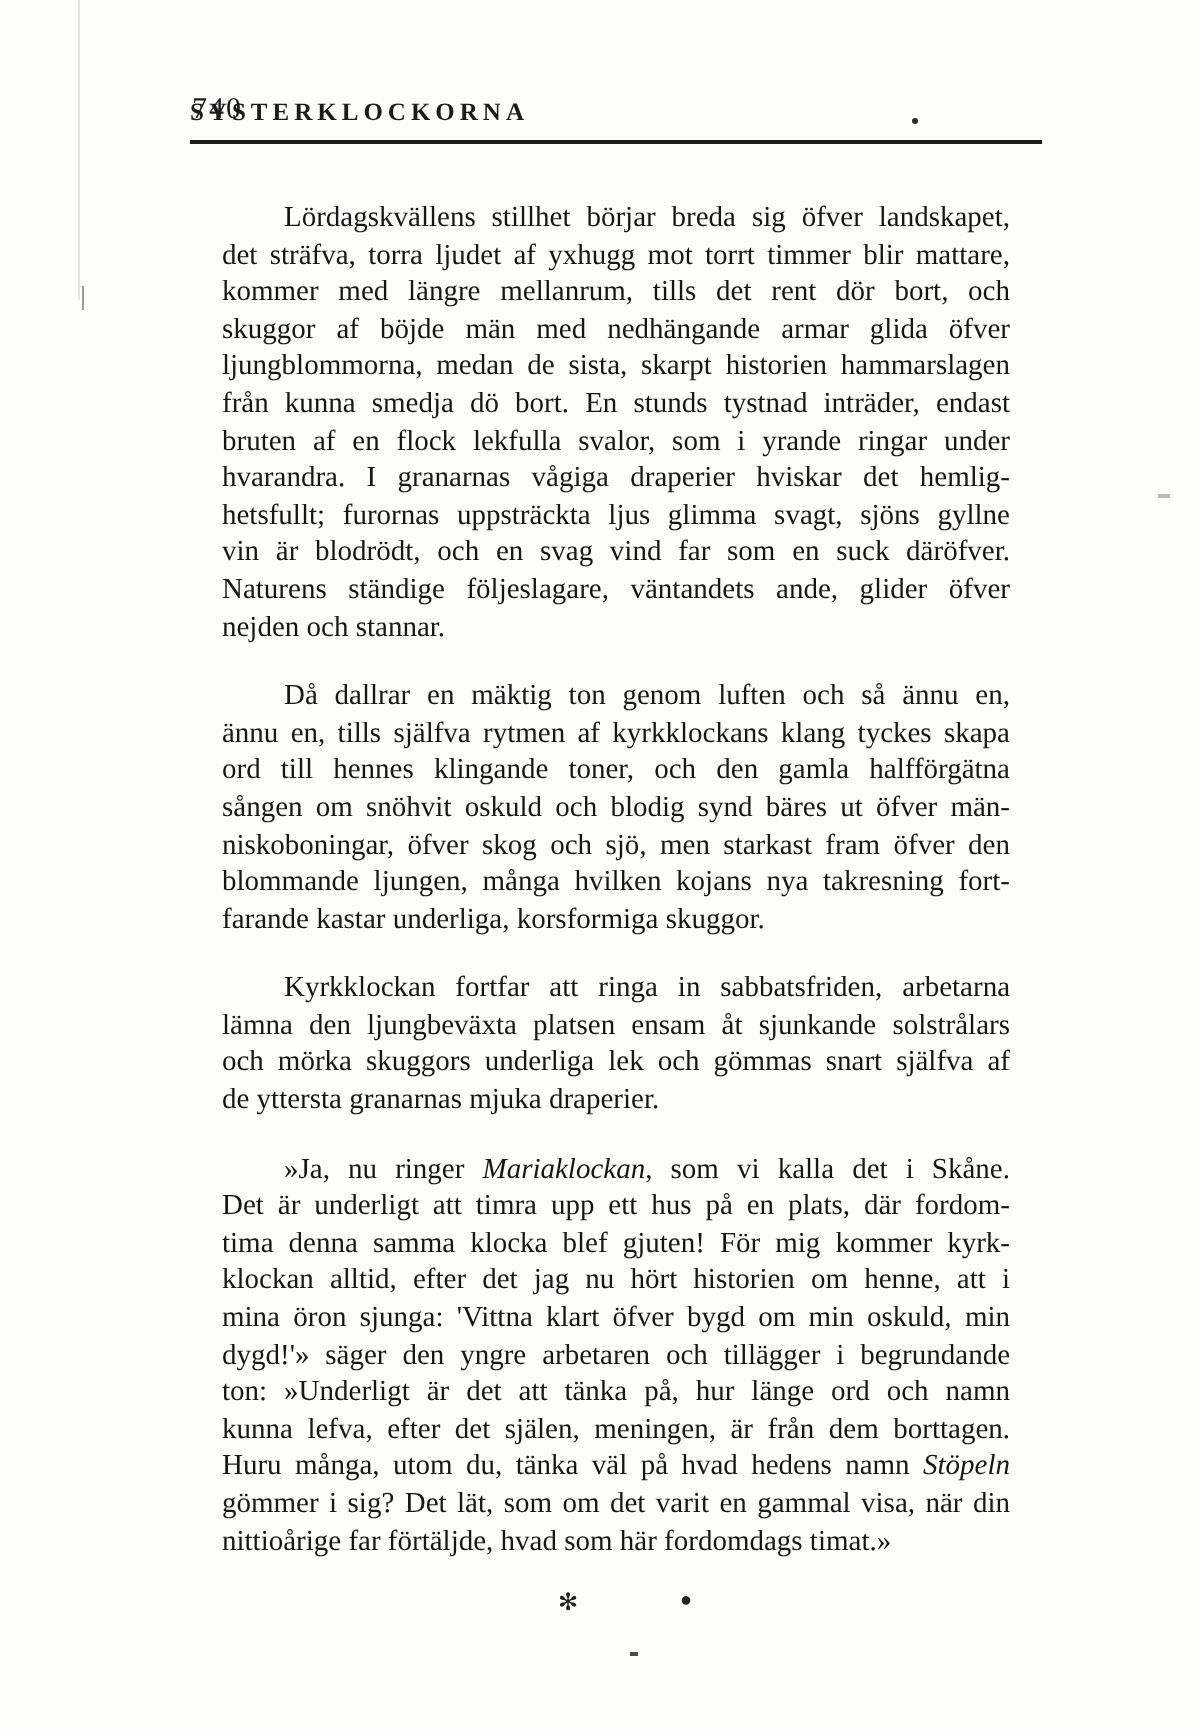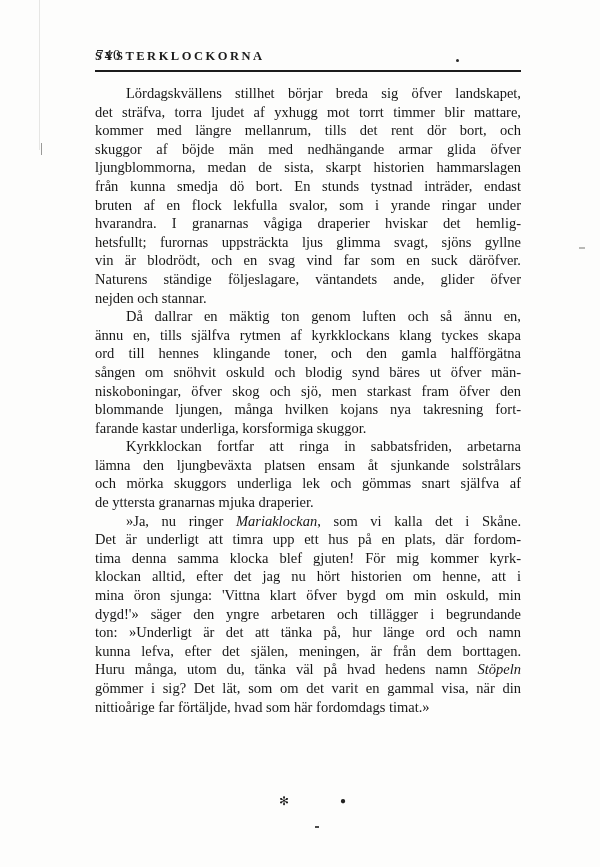--- a/index.html
+++ b/index.html
@@ -55,21 +55,21 @@
   }
   .body-text {
     position: absolute;
     left: 95px;
     top: 84px;
     width: 426px;
     font-size: 14.5px;
     line-height: 18.6px;
     color: #161616;
   }
-  .paragraph { margin: 0; }
+  .paragraph { margin: 16px; }
   .line {
     text-align: justify;
     text-align-last: justify;
     white-space: normal;
     overflow: hidden;
     height: 18.6px;
   }
   .line.indent { text-indent: 31px; }
   .line.para-end { text-align-last: left; }
   .ornament-asterisk {

